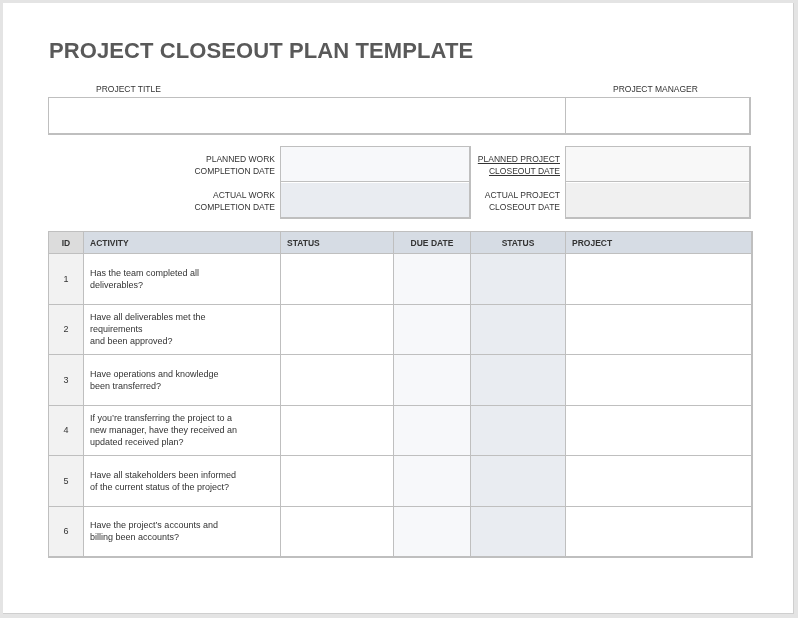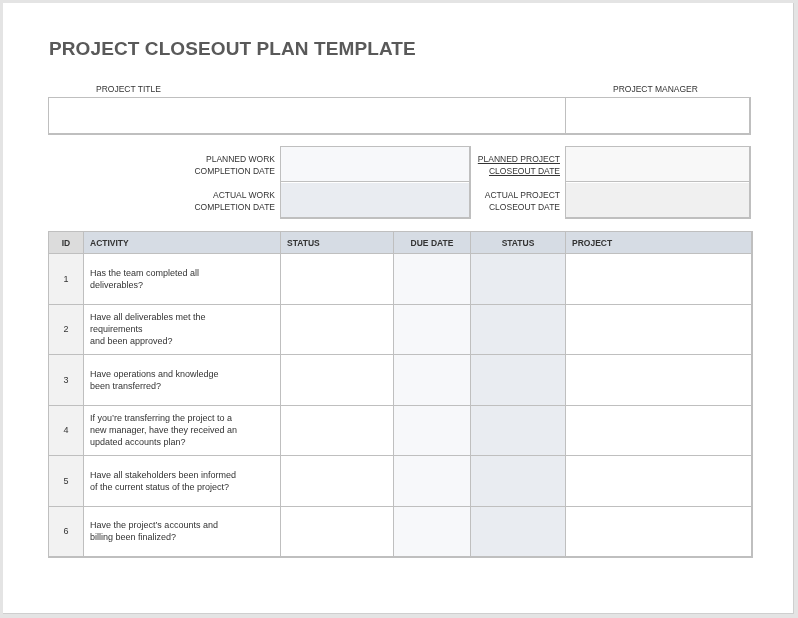--- a/index.html
+++ b/index.html
@@ -4,21 +4,21 @@
 <style>
   * { box-sizing: border-box; margin: 0; padding: 0; }
   html, body { width: 798px; height: 618px; background: #e4e4e4; overflow: hidden; }
   body { font-family: "Liberation Sans", "DejaVu Sans", sans-serif; color: #3a3a3a; position: relative; }
   .sheet {
     position: absolute; left: 3px; top: 3px; width: 791px; height: 611px;
     background: #ffffff; border-right: 1px solid #cfcfcf; border-bottom: 1px solid #cfcfcf;
   }
   .title {
     position: absolute; left: 46px; top: 35px;
-    font-size: 19px; font-weight: bold; color: #595959; letter-spacing: 0.1px;
+    font-size: 22px; font-weight: bold; color: #595959; letter-spacing: 0.1px;
   }
   .lbl { position: absolute; font-size: 8.5px; color: #333; padding-left: 48px; }
   .box { position: absolute; border: 1px solid #bfbfbf; }
   .title-box { left: 45px; top: 94px; width: 703px; height: 38px; border-width: 1px 2px 2px 1px; border-color: #bfbfbf; }
   .title-box .divider { position: absolute; left: 516px; top: 0; bottom: 0; width: 1px; background: #bfbfbf; }
 
   .date-label { position: absolute; font-size: 8.5px; line-height: 12px; text-align: right; color: #333; }
   .date-group { position: absolute; border: 1px solid #bfbfbf; border-width: 1px 2px 2px 1px; }
   .date-cell { position: absolute; left: 0; right: 0; }
 
@@ -133,21 +133,21 @@
         <td class="owner"></td>
         <td class="due"></td>
         <td class="status"></td>
         <td class="comments"></td>
       </tr>
       <tr>
         <td class="id">4</td>
         <td class="act">
           <div>If you’re transferring the project to a</div>
           <div>new manager, have they received an</div>
-          <div>updated accounts plan?</div>
+          <div>updated received plan?</div>
         </td>
         <td class="owner"></td>
         <td class="due"></td>
         <td class="status"></td>
         <td class="comments"></td>
       </tr>
       <tr>
         <td class="id">5</td>
         <td class="act">
           <div>Have all stakeholders been informed</div>
@@ -155,21 +155,21 @@
         </td>
         <td class="owner"></td>
         <td class="due"></td>
         <td class="status"></td>
         <td class="comments"></td>
       </tr>
       <tr>
         <td class="id">6</td>
         <td class="act">
           <div>Have the project’s accounts and</div>
-          <div>billing been finalized?</div>
+          <div>billing been accounts?</div>
         </td>
         <td class="owner"></td>
         <td class="due"></td>
         <td class="status"></td>
         <td class="comments"></td>
       </tr>
     </tbody>
   </table>
 
 </div>

